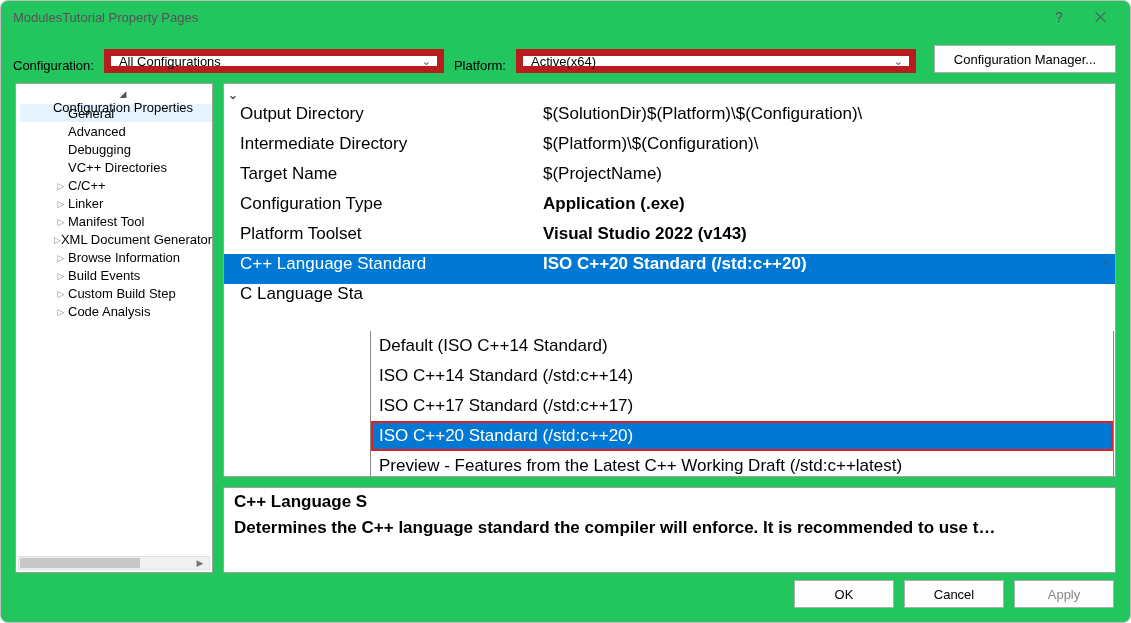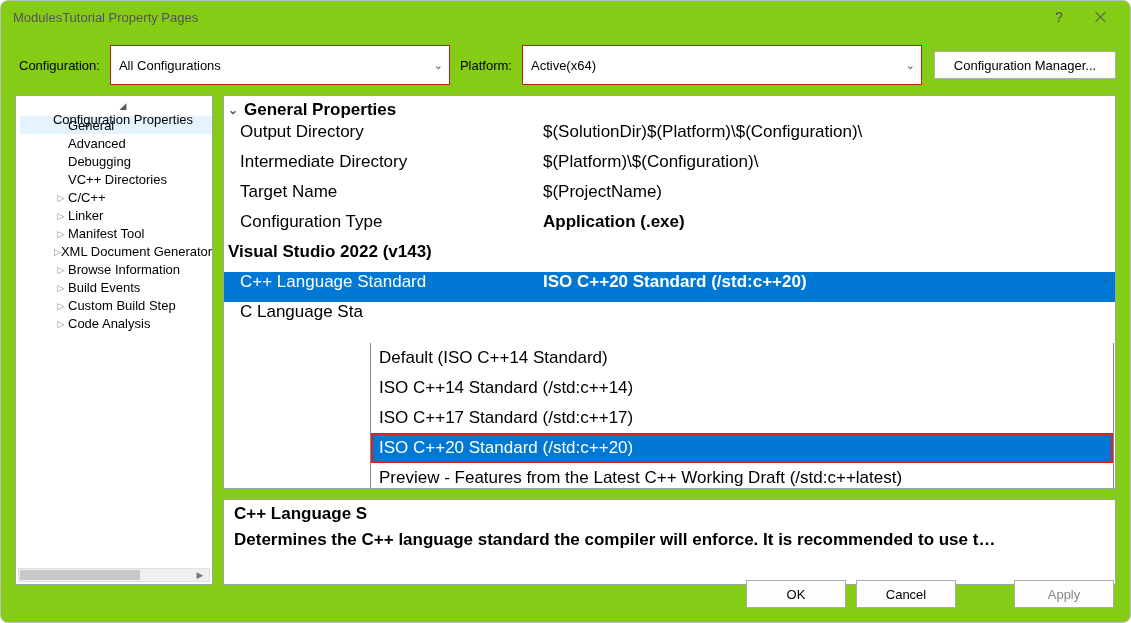--- a/index.html
+++ b/index.html
@@ -13,21 +13,21 @@
     height: 623px;
     overflow: hidden;
   }
   .dialog {
     position: relative;
     width: 1131px;
     height: 623px;
     box-sizing: border-box;
     border: 1px solid #bfbfbf;
     border-radius: 8px;
-    background: #84cc16;
+    background: #22c55e;
   }
   
   .titlebar {
     display: flex;
     align-items: center;
     height: 32px;
     padding: 0 8px 0 12px;
     color: #555;
     font-size: 13px;
   }
@@ -50,31 +50,31 @@
   }
   .tbtn .x::before, .tbtn .x::after {
     content:""; position:absolute; left:5px; top:-1px; width:1.2px; height:14px; background:#555;
   }
   .tbtn .x::before { transform: rotate(45deg); }
   .tbtn .x::after  { transform: rotate(-45deg); }
 
   
   .config-row {
     display: flex;
-    align-items: center;
+    align-items: flex-end;
     gap: 10px;
-    padding: 12px 14px 10px 18px;
+    padding: 12px 14px 10px 12px;
   }
   .config-row label { color:#000; font-size:13px; }
   .select {
     display: flex;
     align-items: center;
     justify-content: space-between;
-    height: 40px;
-    border: 1px solid #b91c1c;
+    height: 24px;
+    border: 7px solid #b91c1c;
     background: #fff;
     padding: 0 6px 0 8px;
     font-size: 13px;
     color: #000;
     box-sizing: border-box;
   }
   .select .chev { color:#555; font-size:11px; }
   .select.cfg { width: 340px; }
   .select.plat { width: 400px; }
   .btn {
@@ -218,21 +218,21 @@
   .desc .dbody  { font-size:17px; padding-top:6px; white-space:nowrap; overflow:hidden; text-overflow:ellipsis;font-weight:bold; }
 
   
   .bottombar {
     position:absolute;
     right: 16px;
     bottom: 14px;
     display:flex; gap:10px;
   }
   .bottombar .btn { min-width:74px; justify-content:center; }
-  .bottombar .btn.disabled { color:#888;margin-left:48px; }
+  .bottombar .btn.disabled { color:#888; }
 </style>
 </head>
 <body>
 
 <div class="dialog">
 
   <div class="titlebar">
     <span class="title">ModulesTutorial Property Pages</span>
     <span class="spacer"></span>
     <span class="tbtn">?</span>
@@ -317,40 +317,40 @@
       <div class="tree-hscroll">
         <div class="thumb"></div>
         <div class="arrow-r">▶</div>
       </div>
     </div>
 
     <div class="rightpane">
       <div class="grid" style="height: 394px;">
         <div class="grid-header">
           <span class="chev">⌄</span>
-          <span>General Properties</span>
         </div>
         <div class="grid-rows" id="grid-rows">
             <div class="grow">
               <div class="label">Output Directory</div>
               <div class="value">$(SolutionDir)$(Platform)\$(Configuration)\</div>
             </div>
             <div class="grow">
               <div class="label">Intermediate Directory</div>
               <div class="value">$(Platform)\$(Configuration)\</div>
             </div>
             <div class="grow">
               <div class="label">Target Name</div>
               <div class="value">$(ProjectName)</div>
             </div>
             <div class="grow bold">
               <div class="label">Configuration Type</div>
               <div class="value">Application (.exe)</div>
             </div>
             <div class="grow bold">
+              <div class="label">Platform Toolset</div>
               <div class="value">Visual Studio 2022 (v143)</div>
             </div>
             <div class="grow bold selected">
               <div class="label">C++ Language Standard</div>
               <div class="value">ISO C++20 Standard (/std:c++20)</div>
               <div class="dropbtn">⌄</div>
             </div>
             <div class="grow">
               <div class="label">C Language Sta</div>
               <div class="value"></div>

